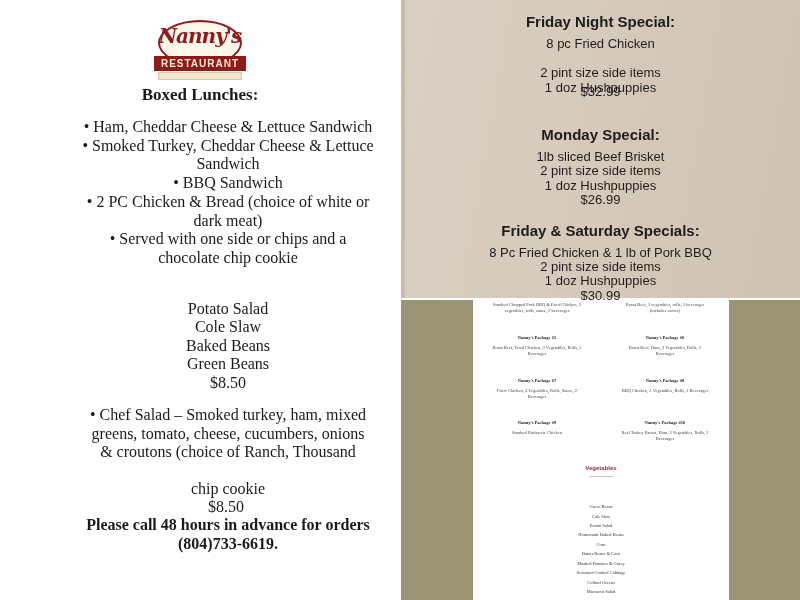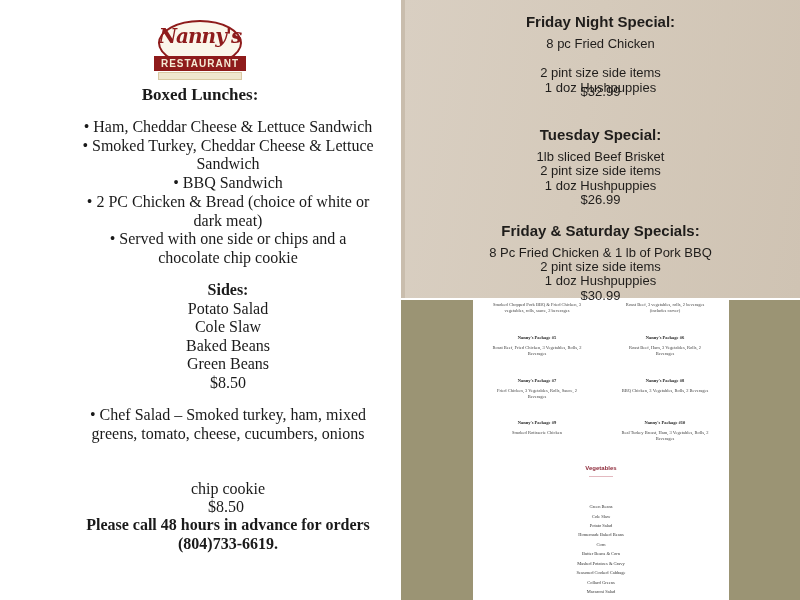--- a/index.html
+++ b/index.html
@@ -52,45 +52,45 @@
 
   <div class="line" style="top:118px">• Ham, Cheddar Cheese &amp; Lettuce Sandwich</div>
   <div class="line" style="top:137px">• Smoked Turkey, Cheddar Cheese &amp; Lettuce</div>
   <div class="line" style="top:155px">Sandwich</div>
   <div class="line" style="top:174px">• BBQ Sandwich</div>
   <div class="line" style="top:193px">• 2 PC Chicken &amp; Bread (choice of white or</div>
   <div class="line" style="top:212px">dark meat)</div>
   <div class="line" style="top:230px">• Served with one side or chips and a</div>
   <div class="line" style="top:249px">chocolate chip cookie</div>
 
-  <div class="line strong" style="top:281px">Sides:</div>
   <div class="line" style="top:300px">Potato Salad</div>
   <div class="line" style="top:318px">Cole Slaw</div>
   <div class="line" style="top:337px">Baked Beans</div>
   <div class="line" style="top:355px">Green Beans</div>
   <div class="line" style="top:374px">$8.50</div>
 
   <div class="line" style="top:406px">• Chef Salad – Smoked turkey, ham, mixed</div>
   <div class="line" style="top:425px">greens, tomato, cheese, cucumbers, onions</div>
+  <div class="line" style="top:443px">&amp; croutons (choice of Ranch, Thousand</div>
   <div class="line" style="top:480px">chip cookie</div>
   <div class="line" style="top:498px; left:-2px">$8.50</div>
   <div class="line strong" style="top:516px">Please call 48 hours in advance for orders</div>
   <div class="line strong" style="top:535px">(804)733-6619.</div>
 </div>
 
 <div class="photo">
   <div class="edge"></div>
 
   <div class="t h" style="top:13px">Friday Night Special:</div>
   <div class="t s" style="top:36px">8 pc Fried Chicken</div>
   <div class="t s" style="top:65px">2 pint size side items</div>
   <div class="t s" style="top:80px">1 doz Hushpuppies</div>
   <div class="t s" style="top:84px">$32.99</div>
 
-  <div class="t h" style="top:126px">Tuesday Special:</div>
+  <div class="t h" style="top:126px">Monday Special:</div>
   <div class="t s" style="top:149px">1lb sliced Beef Brisket</div>
   <div class="t s" style="top:163px">2 pint size side items</div>
   <div class="t s" style="top:178px">1 doz Hushpuppies</div>
   <div class="t s" style="top:192px">$26.99</div>
 
   <div class="t h" style="top:222px">Friday &amp; Saturday Specials:</div>
   <div class="t s" style="top:245px">8 Pc Fried Chicken &amp; 1 lb of Pork BBQ</div>
   <div class="t s" style="top:259px">2 pint size side items</div>
   <div class="t s" style="top:273px">1 doz Hushpuppies</div>
   <div class="t s" style="top:288px">$30.99</div>

